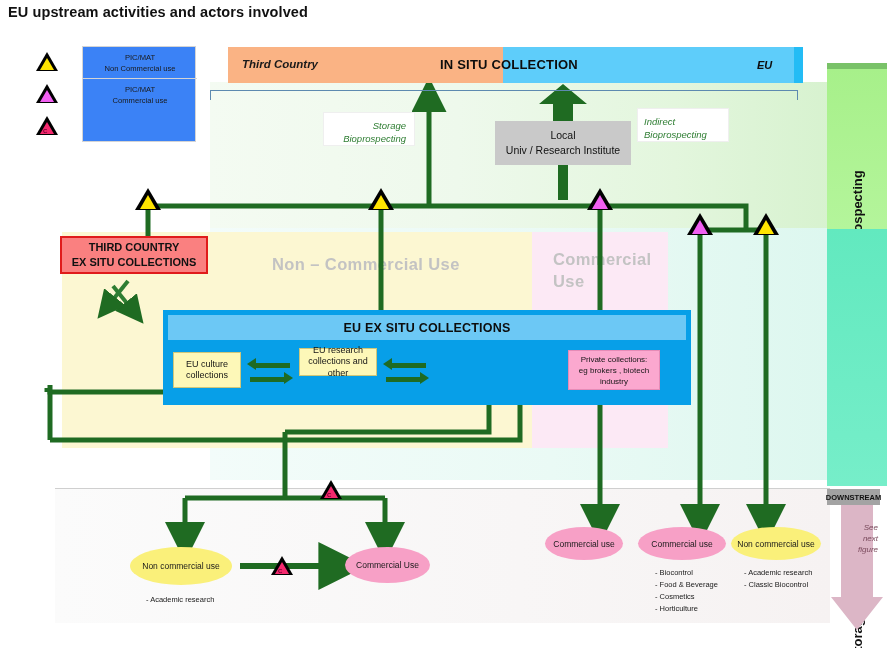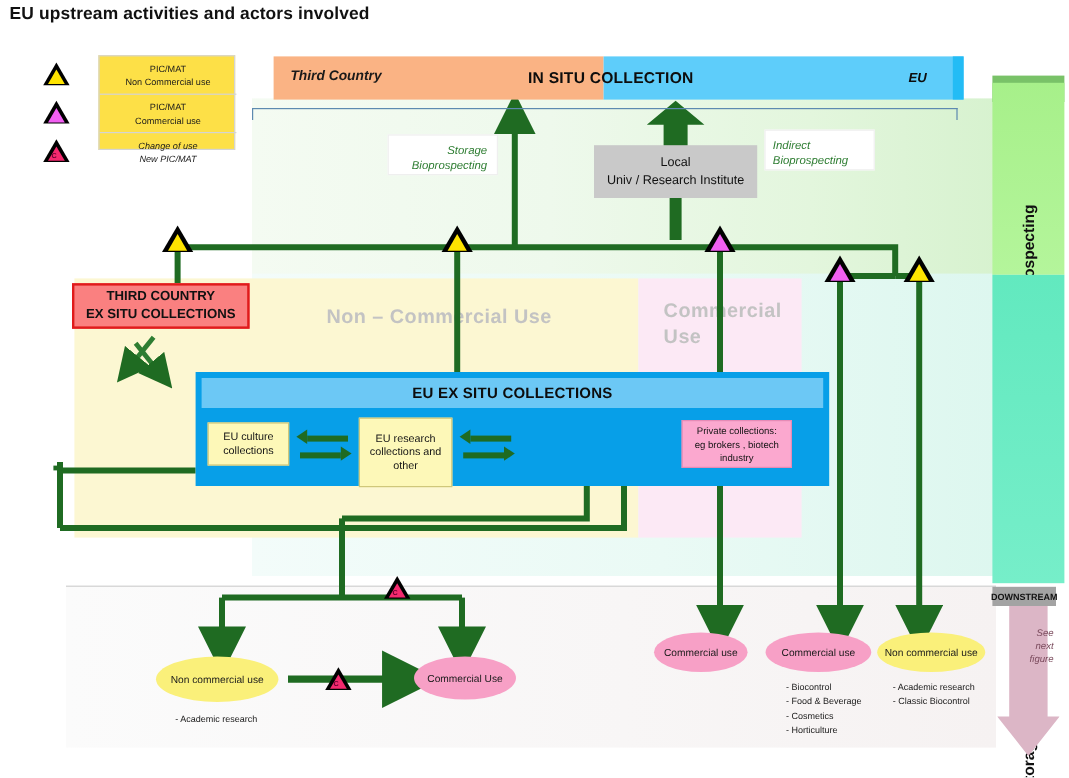--- a/index.html
+++ b/index.html
@@ -65,22 +65,22 @@
     font-weight: bold;
     font-size: 16.5px;
     letter-spacing: .4px;
   }
   #label-noncommercial { left: 272px; top: 255px; }
   #label-commercial { left: 553px; top: 248px; width: 110px; line-height: 22px; }
 
   
   #legend-box {
     position: absolute;
-    left: 82px; top: 46px; width: 114px; height: 79px;
-    background: #fde047;
+    left: 82px; top: 46px; width: 114px; height: 96px;
+    background: #3b82f6;
     border: 1.5px solid #d4d4d4;
   }
   .legend-row {
     position: absolute;
     left: 0; width: 114px; height: 32px;
     border-bottom: 1.5px solid #d4d4d4;
     display: flex; flex-direction: column;
     align-items: center; justify-content: center;
     font-size: 7.6px; color: #1a1a1a; line-height: 11px;
     text-align: center;
@@ -207,21 +207,21 @@
   .subbox {
     position: absolute;
     background: #fdf8b8;
     border: 1px solid #cfc77a;
     display: flex; align-items: center; justify-content: center;
     text-align: center;
     font-size: 9px; color: #151515; line-height: 11.5px;
     padding: 2px;
   }
   #sb-culture { left: 173px; top: 352px; width: 68px; height: 36px; }
-  #sb-research { left: 299px; top: 348px; width: 78px; height: 58px; }
+  #sb-research { left: 299px; top: 348px; width: 78px; height: 28px; }
   #sb-botanical { left: 433px; top: 348px; width: 78px; height: 42px; }
   #sb-private {
     left: 568px; top: 350px; width: 92px; height: 40px;
     background: #fba8cf; border-color: #e68bb6;
     font-size: 8px; line-height: 11px;
   }
 
   
   .dblarrow { position: absolute; }
   .ga { position: absolute; height: 5px; background: #1f6b22; }
@@ -397,24 +397,20 @@
 
   <div id="legend-box">
     <div class="legend-row" style="top:0px">
       <span>PIC/MAT</span>
       <span>Non Commercial use</span>
     </div>
     <div class="legend-row" style="top:32px">
       <span>PIC/MAT</span>
       <span>Commercial use</span>
     </div>
-    <div class="legend-row ital" style="top:64px">
-      <span>Change of use</span>
-      <span>New PIC/MAT</span>
-    </div>
   </div>
   <div class="tri small" style="left:36px; top:52px">
       <span class="inner"></span>
     </div>
   <div class="tri small magenta" style="left:36px; top:84px">
       <span class="inner"></span>
     </div>
   <div class="tri small pink" style="left:36px; top:116px">
       <span class="inner"></span>
       <span class="clabel">C</span>

